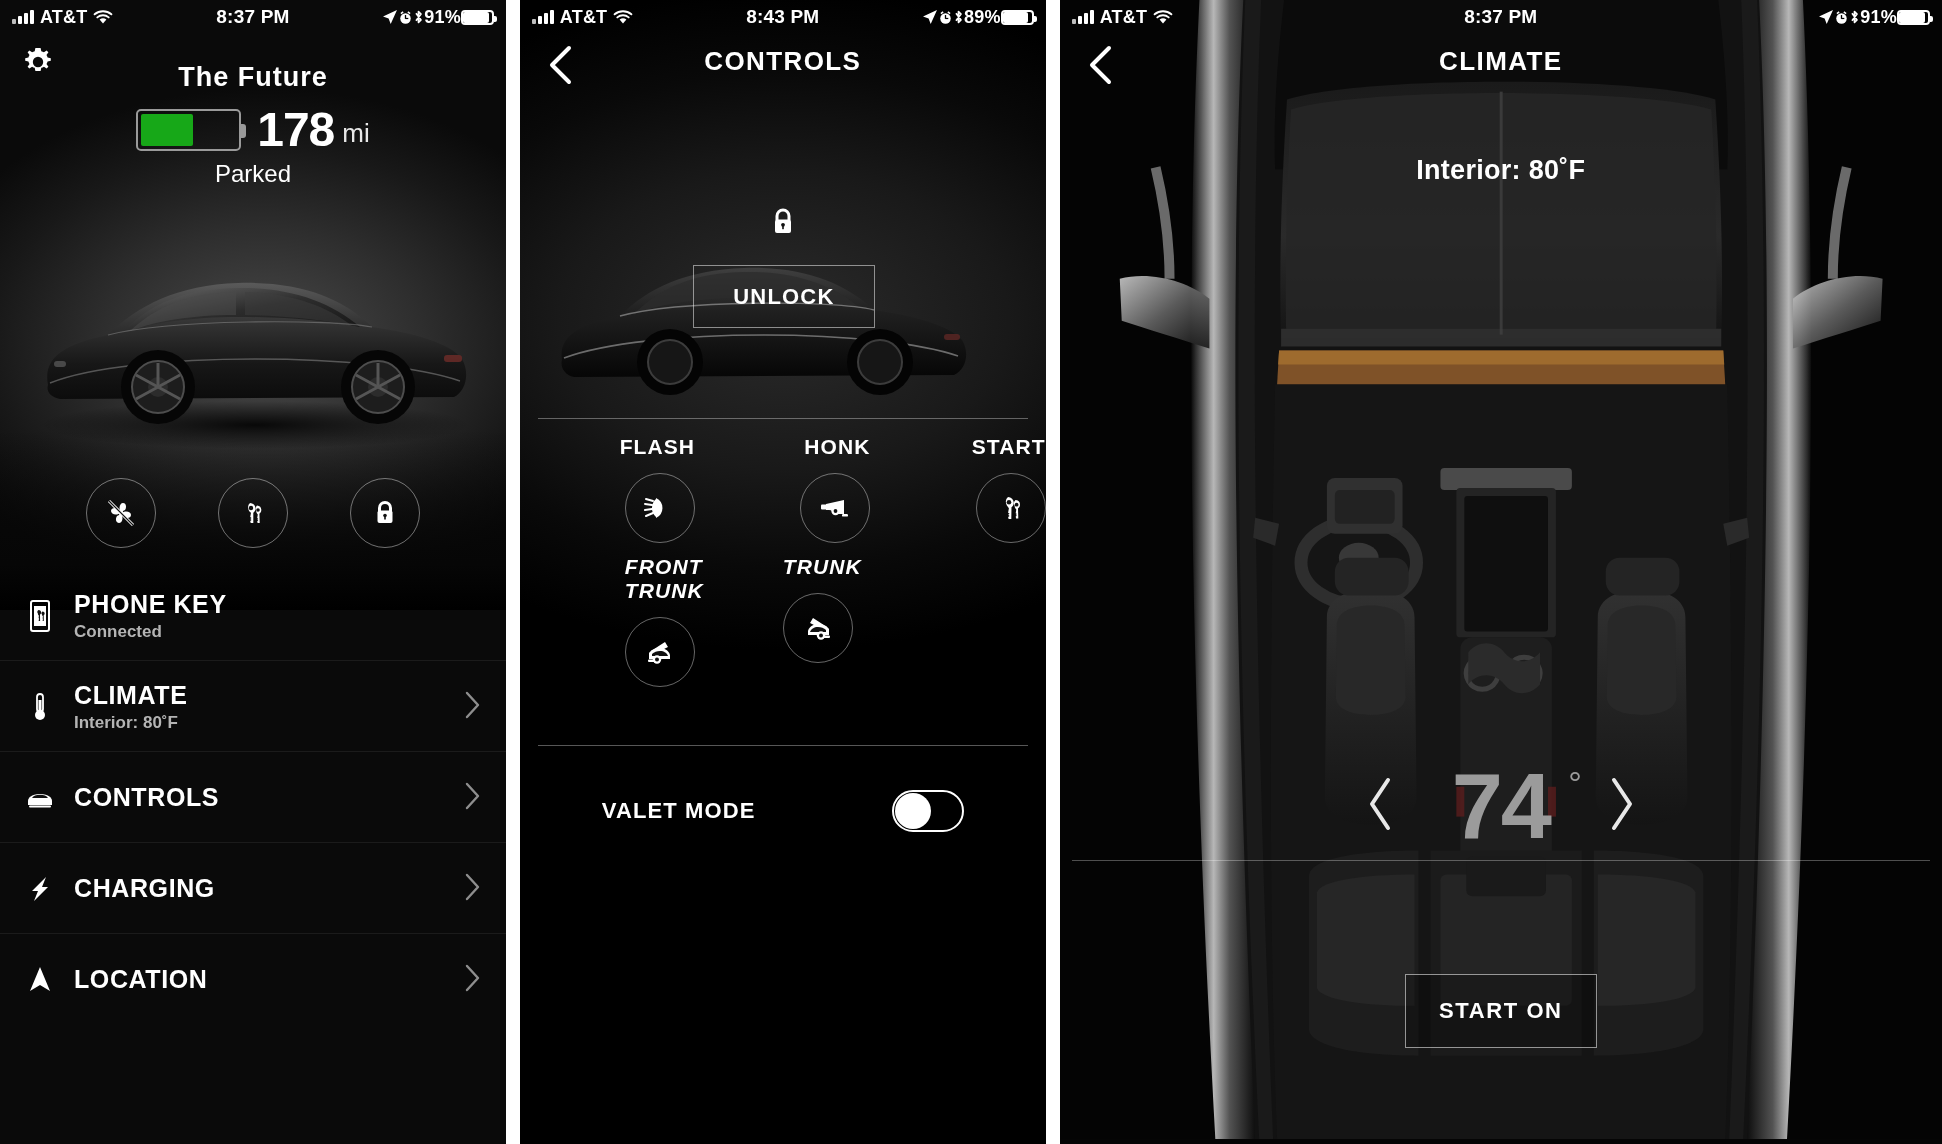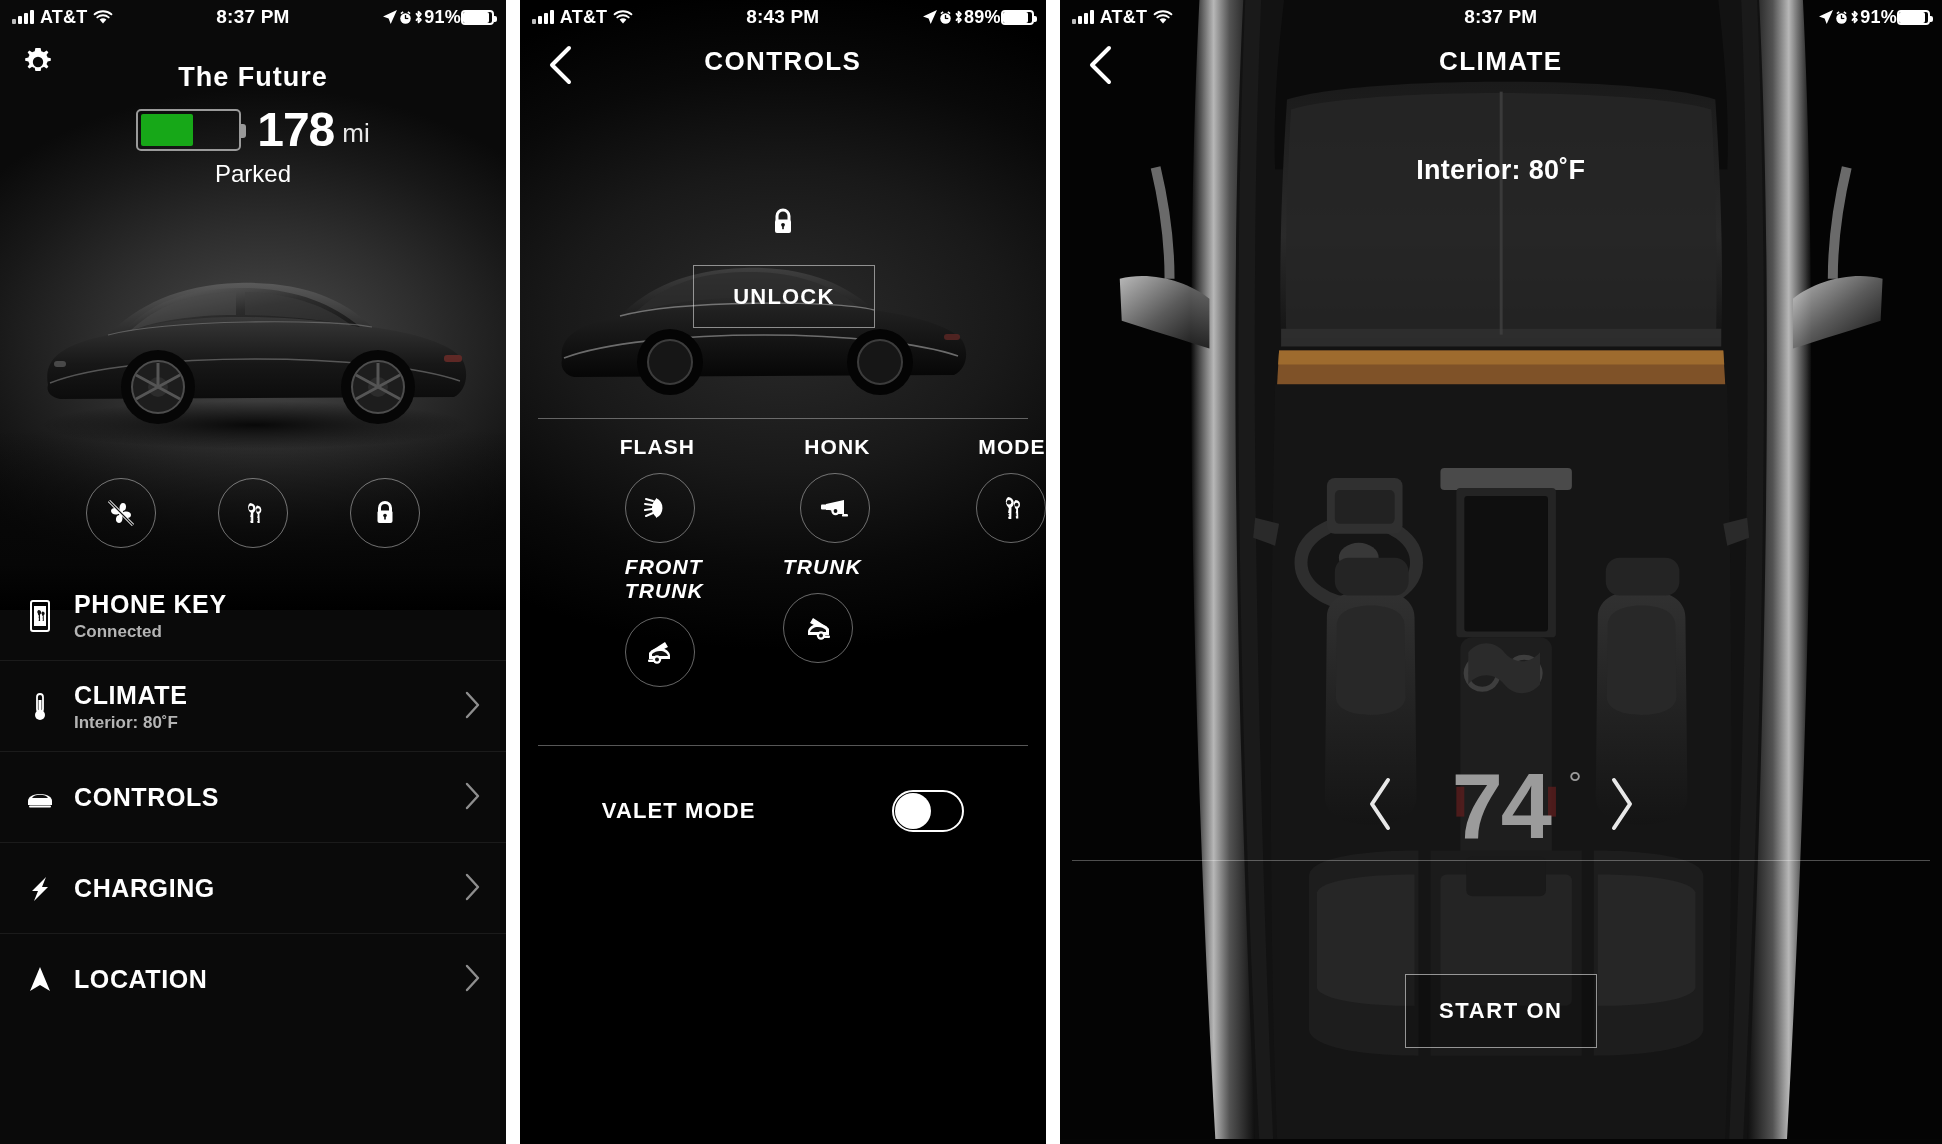--- a/index.html
+++ b/index.html
@@ -466,21 +466,21 @@
           <svg viewBox="0 0 36 36">
             <path d="M9 14 L27 10 L27 24 L16 24 a4 4 0 0 0 -4-4 L9 20 Z" fill="#fff"></path>
             <circle cx="18.5" cy="21" r="4.2" fill="#fff"></circle>
               <circle cx="18.5" cy="21" r="1.9" fill="#111"></circle>
             <rect x="4" y="14.5" width="6" height="5" rx="1" fill="#fff"></rect>
             <rect x="25" y="24" width="6" height="2.6" rx="1.2" fill="#fff"></rect>
           </svg>
         </span>
       </div>
       <div>
-        <span class="ctl-label">MODE</span>
+        <span class="ctl-label">START</span>
         <span class="ctl-circle">
           <svg viewBox="0 0 36 36">
             <path fill="#fff" d="M15 7 a5.8 5.8 0 0 1 5.8 5.8 c0 2.1-1.1 3.5-2.3 4.4 L18.3 29 h-2.7 l-.5-2.1 1.5-1 -1.5-1.1 1.5-1 -1.5-1.1 .8-4.5 C14.4 16.2 13 14.7 13 12.8 A5.8 5.8 0 0 1 15 7 Z"></path>
             <circle cx="16" cy="12.3" r="2.3" fill="#111"></circle>
             <path fill="#fff" d="M22.5 10 a4.8 4.8 0 0 1 4.5 4.8 c0 1.8-.9 3-2 3.8 l.3 9.8 h-2.2 l-.4-1.8 1.2-.8 -1.2-.9 1.2-.8 -1.2-.9 .6-3.8 c-.8-.7-1.7-2-1.7-3.6 A4.8 4.8 0 0 1 22.5 10 Z"></path>
             <circle cx="23.6" cy="14.7" r="1.9" fill="#111"></circle>
           </svg>
         </span>
       </div>
     </div>

